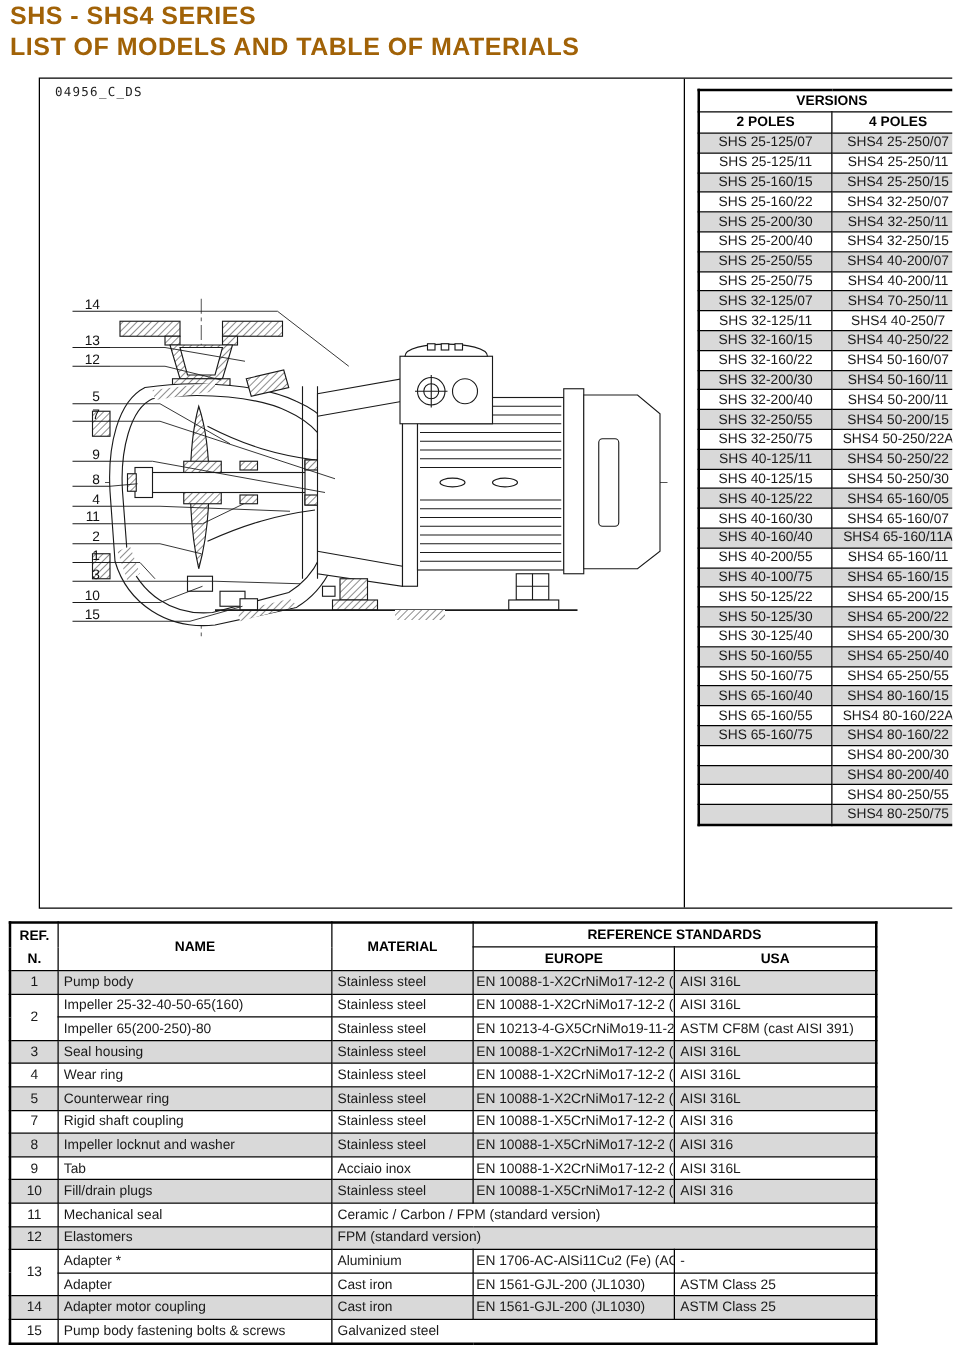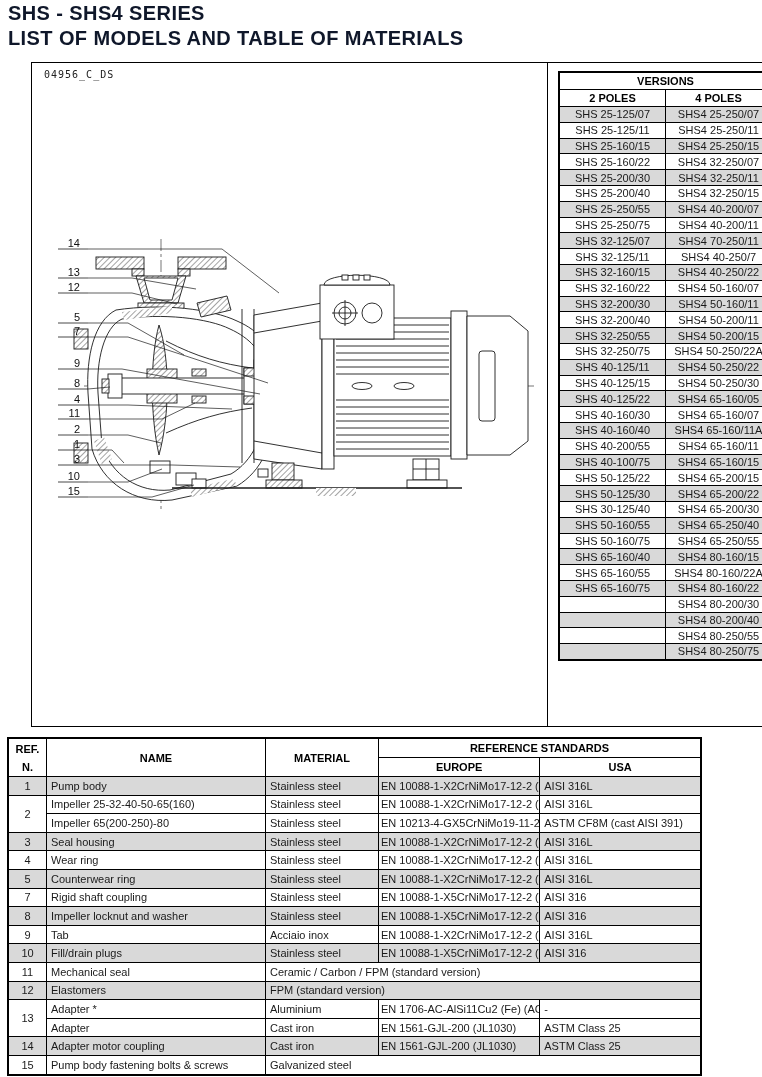--- a/index.html
+++ b/index.html
@@ -1,20 +1,20 @@
 <!DOCTYPE html>
 <html><head>
 <meta charset="utf-8">
 <style>
   html,body{margin:0;padding:0;background:#fff;}
   .page{position:relative;width:762px;height:1077px;background:#fff;overflow:hidden;
         font-family:"Liberation Sans",sans-serif;color:#111;}
   
   .title-block{position:absolute;left:8px;top:1px;}
-  .title-line{font-weight:bold;font-size:20px;line-height:25px;letter-spacing:.4px;color:#0f172a;white-space:nowrap;}
+  .title-line{font-weight:bold;font-size:20px;line-height:25px;letter-spacing:.4px;color:#a16207;white-space:nowrap;}
   
   .main-box{position:absolute;left:7px;top:62px;width:747px;height:663px;border:1px solid #000;background:#fff;margin-left:24px;}
   .panel-divider{position:absolute;left:515px;top:0;width:1px;height:100%;background:#000;}
   .drawing-code{position:absolute;left:12px;top:6px;font-family:"DejaVu Sans Mono",monospace;
         font-size:10px;letter-spacing:1px;color:#222;}
   .drawing-svg{position:absolute;left:0;top:0;}
   
   .versions-wrap{position:absolute;left:526px;top:8px;width:176px;}
   table.versions{border-collapse:collapse;table-layout:fixed;width:215px;border:2px solid #000;}
   table.versions th,table.versions td{border:1px solid #000;padding:0;font-size:11px;

